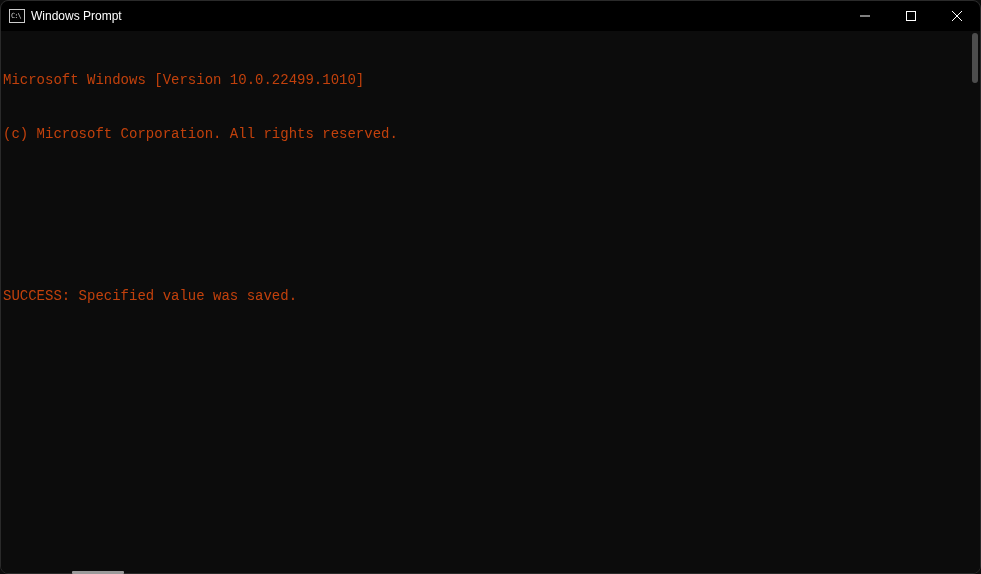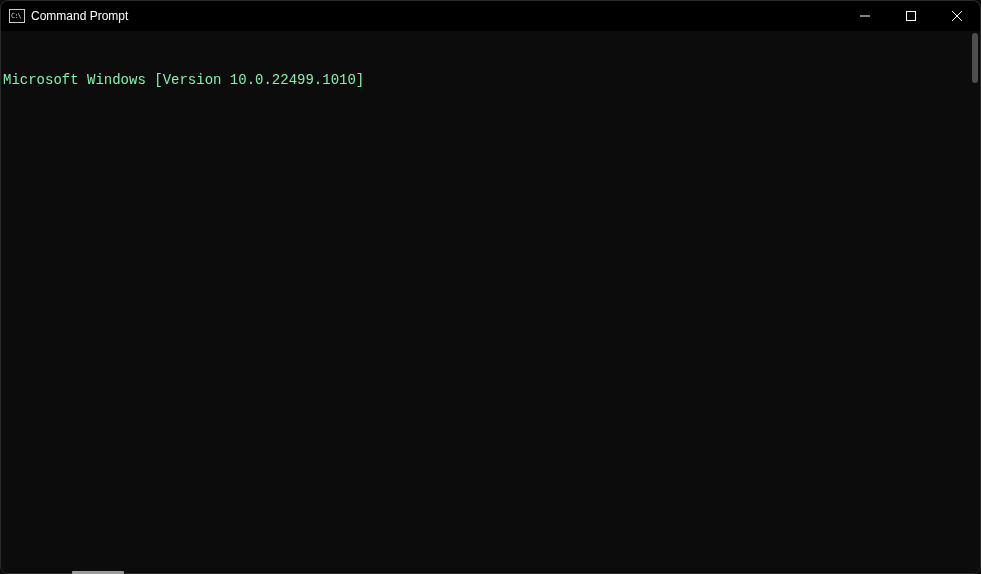--- a/index.html
+++ b/index.html
@@ -71,21 +71,21 @@
       height: 10px;
     }
     .terminal-area {
       position: relative;
       height: calc(574px - 30px);
       display: flex;
     }
     .terminal-content {
       flex: 1;
       background: #0c0c0c;
-      color: #86efac;
+      color: #c2410c;
       font-size: 14px;
       line-height: 18px;
       padding: 4px 0 0 2px;
       white-space: pre;
       font-family: Consolas, 'Courier New', monospace;
       overflow: hidden;
     }
     .terminal-line {
       min-height: 18px;
     }
@@ -122,21 +122,21 @@
     }
   </style>
 </head>
 <body>
 
 <div class="titlebar">
   <div class="titlebar-left">
     <div class="cmd-icon">
       <span class="cmd-icon-inner">C:\</span>
     </div>
-    <span>Command Prompt</span>
+    <span>Windows Prompt</span>
   </div>
   <div class="window-controls">
     <div class="window-control">
       <svg viewBox="0 0 10 10">
         <line x1="0" y1="5" x2="10" y2="5" stroke="#ffffff" stroke-width="1"></line>
       </svg>
     </div>
     <div class="window-control">
       <svg viewBox="0 0 10 10">
         <rect x="0.5" y="0.5" width="9" height="9" stroke="#ffffff" stroke-width="1" fill="none"></rect>
@@ -147,22 +147,24 @@
         <line x1="0" y1="0" x2="10" y2="10" stroke="#ffffff" stroke-width="1"></line>
         <line x1="10" y1="0" x2="0" y2="10" stroke="#ffffff" stroke-width="1"></line>
       </svg>
     </div>
   </div>
 </div>
 
 <div class="terminal-area">
   <div class="terminal-content">
     <div class="terminal-line">Microsoft Windows [Version 10.0.22499.1010]</div>
+    <div class="terminal-line">(c) Microsoft Corporation. All rights reserved.</div>
     <div class="terminal-line"></div>
     <div class="terminal-line"></div>
+    <div class="terminal-line">SUCCESS: Specified value was saved.</div>
     <div class="terminal-line"></div>
   </div>
   <div class="scrollbar">
     <div class="scrollbar-thumb"></div>
   </div>
 </div>
 
 <div class="taskbar-hint"></div>
 
 </body></html>

